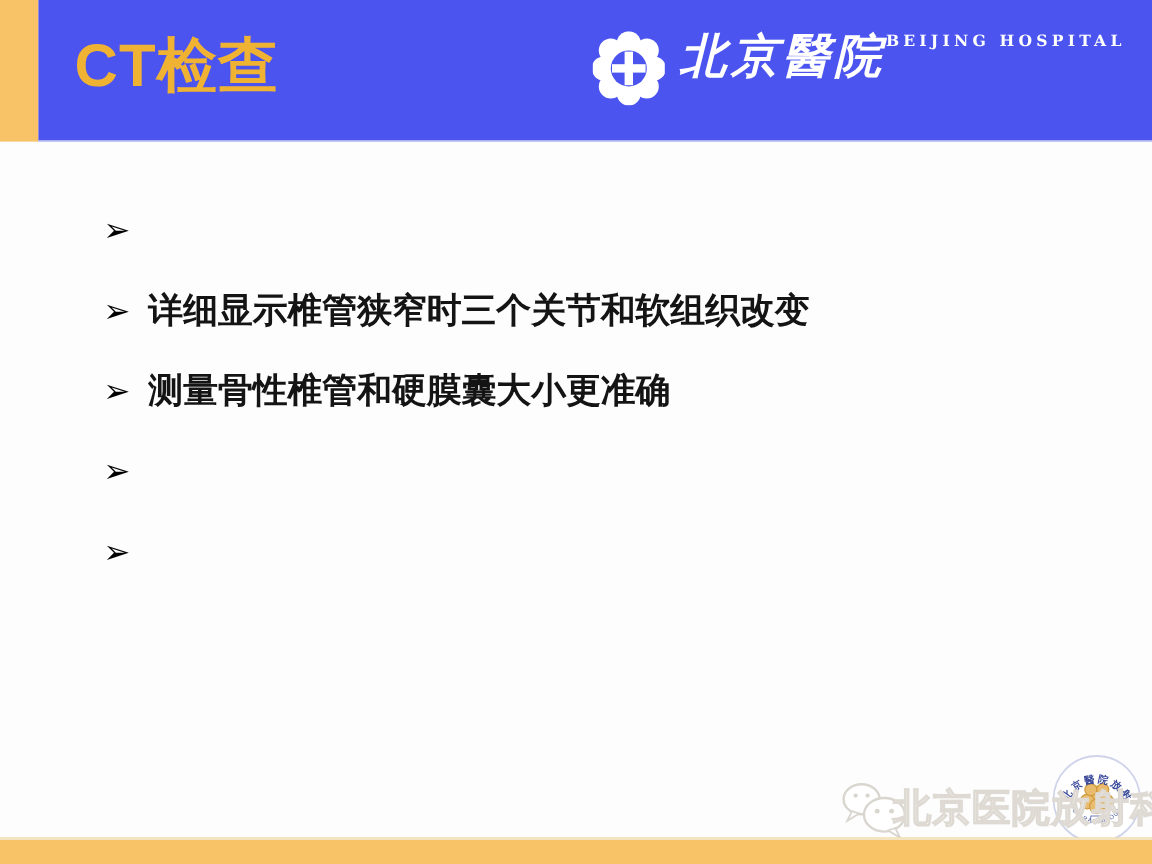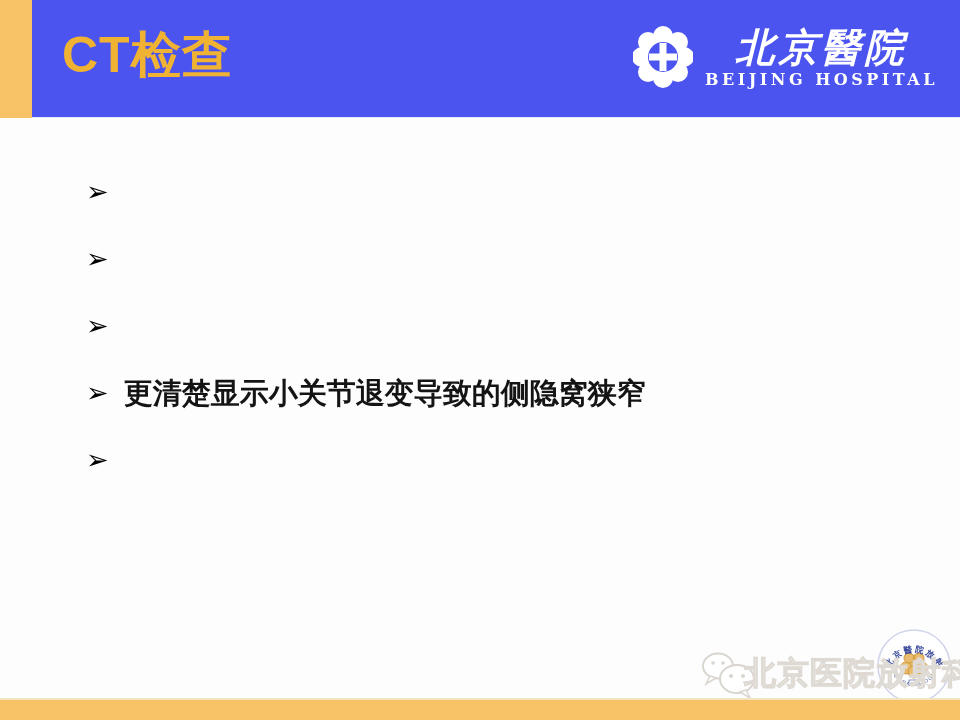--- a/index.html
+++ b/index.html
@@ -30,32 +30,32 @@
     color:#f0b233;
     letter-spacing:1px;
   }
 
   
   .logo {
     position:absolute; right:22px; top:26px;
     display:flex; align-items:flex-start;
   }
   .logo-emblem { width:60px; height:62px; margin-right:12px; }
-  .logo-texts { display:flex; flex-direction:column; align-items:center; }
+  .logo-texts { display:flex; }
   .logo-cn {
     color:#ffffff;
     font-family:"DejaVu Serif", serif;
     font-size:39px; font-weight:bold; font-style:italic;
     letter-spacing:4px; line-height:1.1;
     white-space:nowrap;
   }
   .logo-en {
     color:#ffffff;
     font-family:"DejaVu Serif", serif;
-    font-size:16px; font-weight:bold;
+    font-size:13px; font-weight:bold;
     letter-spacing:3.5px; margin-top:1px;
     white-space:nowrap;
   }
 
   
   .bullets {
     position:absolute; left:86px; top:176px;
     width:780px;
     list-style:none;
   }
@@ -132,27 +132,28 @@
     </div>
   </div>
 </div>
 
 <ul class="bullets">
     <li class="bullet-item">
     <span class="bullet-arrow">➢</span>
   </li>
     <li class="bullet-item">
     <span class="bullet-arrow">➢</span>
-  </li>
-    <li class="bullet-item">
-    <span class="bullet-arrow">➢</span>
-  </li>
-    <li class="bullet-item">
-    <span class="bullet-arrow">➢</span>
-    <span>更清楚显示小关节退变导致的侧隐窝狭窄</span>
+    <span>详细显示椎管狭窄时三个关节和软组织改变</span>
+  </li>
+    <li class="bullet-item">
+    <span class="bullet-arrow">➢</span>
+    <span>测量骨性椎管和硬膜囊大小更准确</span>
+  </li>
+    <li class="bullet-item">
+    <span class="bullet-arrow">➢</span>
   </li>
     <li class="bullet-item">
     <span class="bullet-arrow">➢</span>
   </li>
   </ul>
 
 <div class="watermark">
   <svg class="seal" viewBox="0 0 76 76">
     <defs>
       <path id="arcTop" d="M 12,44 A 27,27 0 0 1 64,44"></path>

